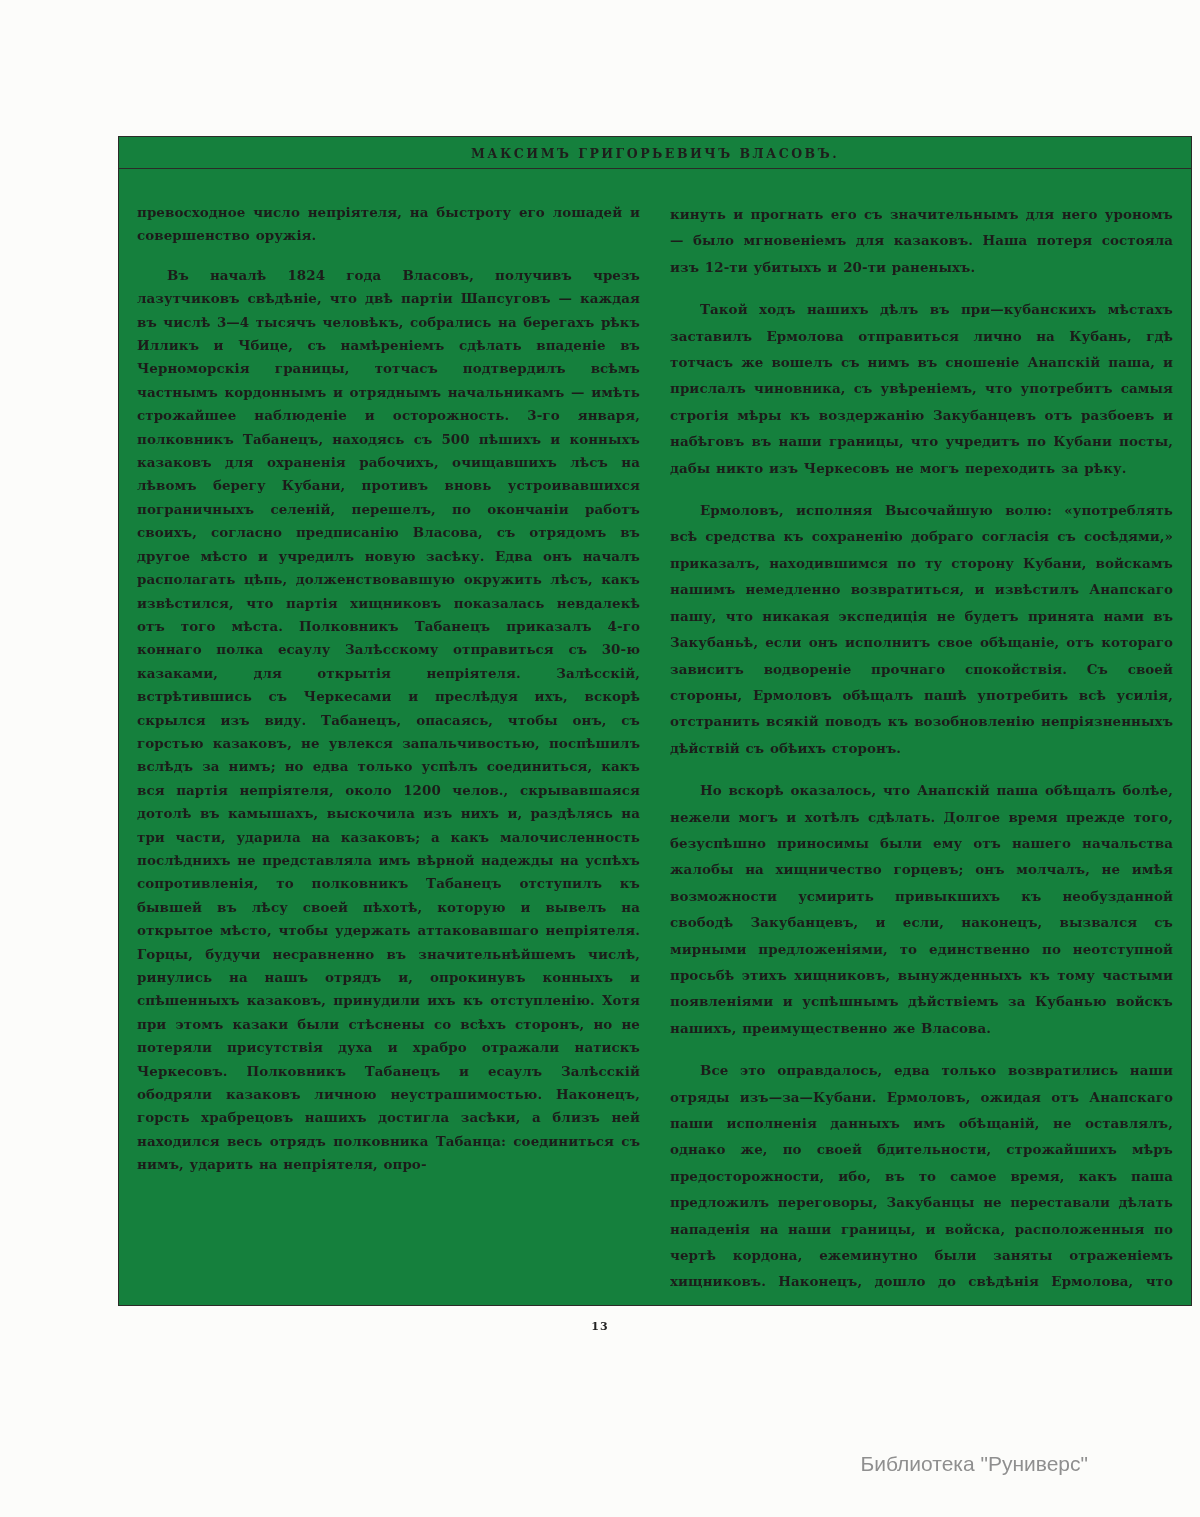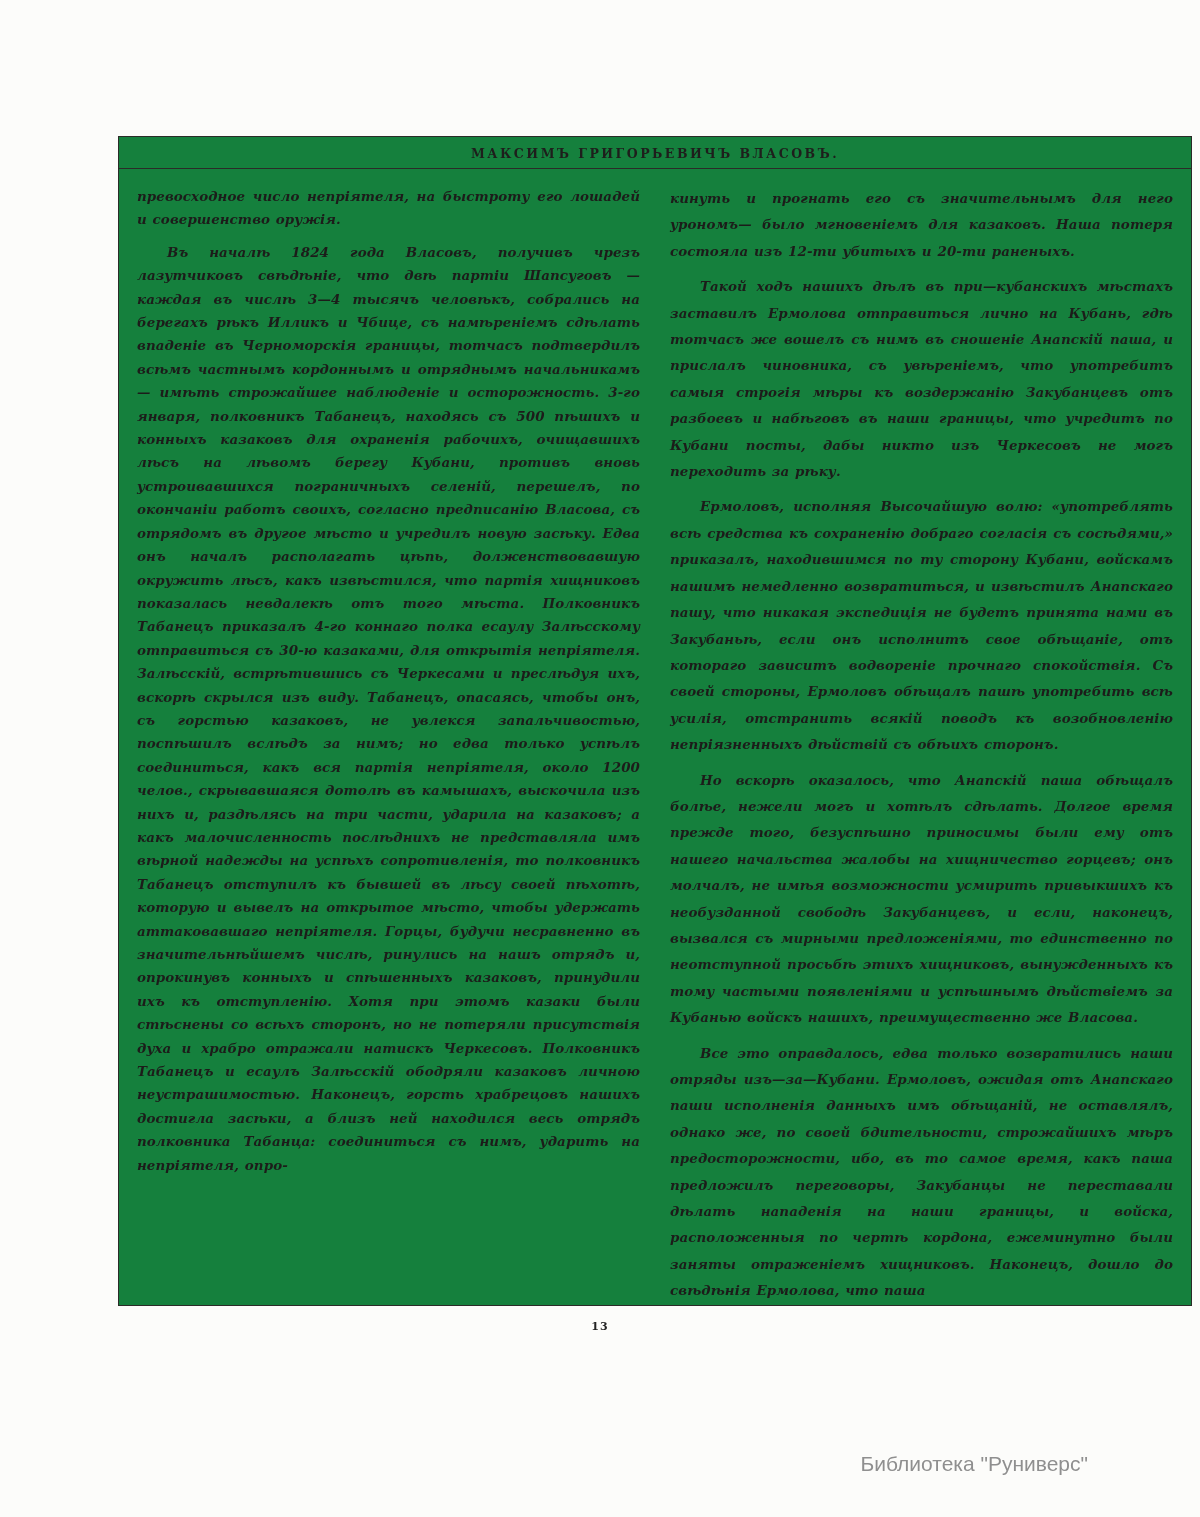--- a/index.html
+++ b/index.html
@@ -50,23 +50,22 @@
     text-align: justify;
     color: #1c1c1a;
     font-weight: bold;
     font-size: 13.4px;
     letter-spacing: 0.1px;
     word-spacing: 1px;
   }
   .col-left  { line-height: 23.4px; }
   .col-right { line-height: 26.4px; }
   .col p {
-    margin: 0 0 9px 0;
+    margin: 16px 0 9px 0;
     text-indent: 30px;
-    font-style: italic;
   }
   .col p.cont {
     text-indent: 0;
   }
   .page-number {
     position: absolute;
     left: 0;
     right: 0;
     top: 1320px;
     text-align: center;

